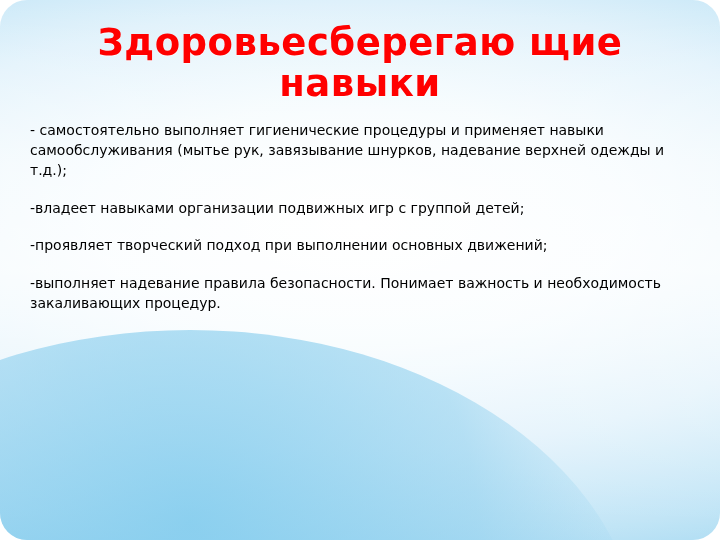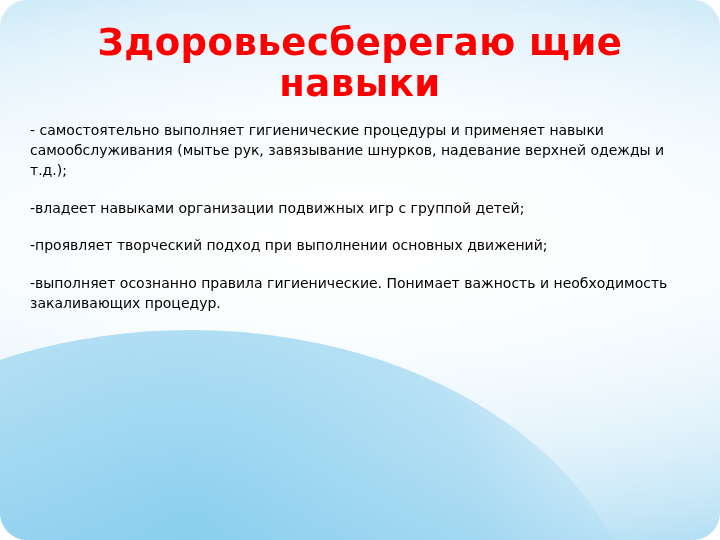--- a/index.html
+++ b/index.html
@@ -78,16 +78,16 @@
 </head>
 <body>
 
 <div class="slide">
   <div class="content">
     <h1 class="title">Здоровьесберегаю щие навыки</h1>
     <div class="body">
       <p class="para">- самостоятельно выполняет гигиенические процедуры и применяет навыки самообслуживания (мытье рук, завязывание шнурков, надевание верхней одежды и т.д.);</p>
       <p class="para gap">-владеет навыками организации  подвижных игр с группой детей;</p>
       <p class="para gap">-проявляет творческий подход при выполнении основных движений;</p>
-      <p class="para gap">-выполняет осознанно правила гигиенические. Понимает важность и необходимость закаливающих процедур.</p>
+      <p class="para gap">-выполняет надевание правила безопасности. Понимает важность и необходимость закаливающих процедур.</p>
     </div>
   </div>
 </div>
 
 </body></html>

